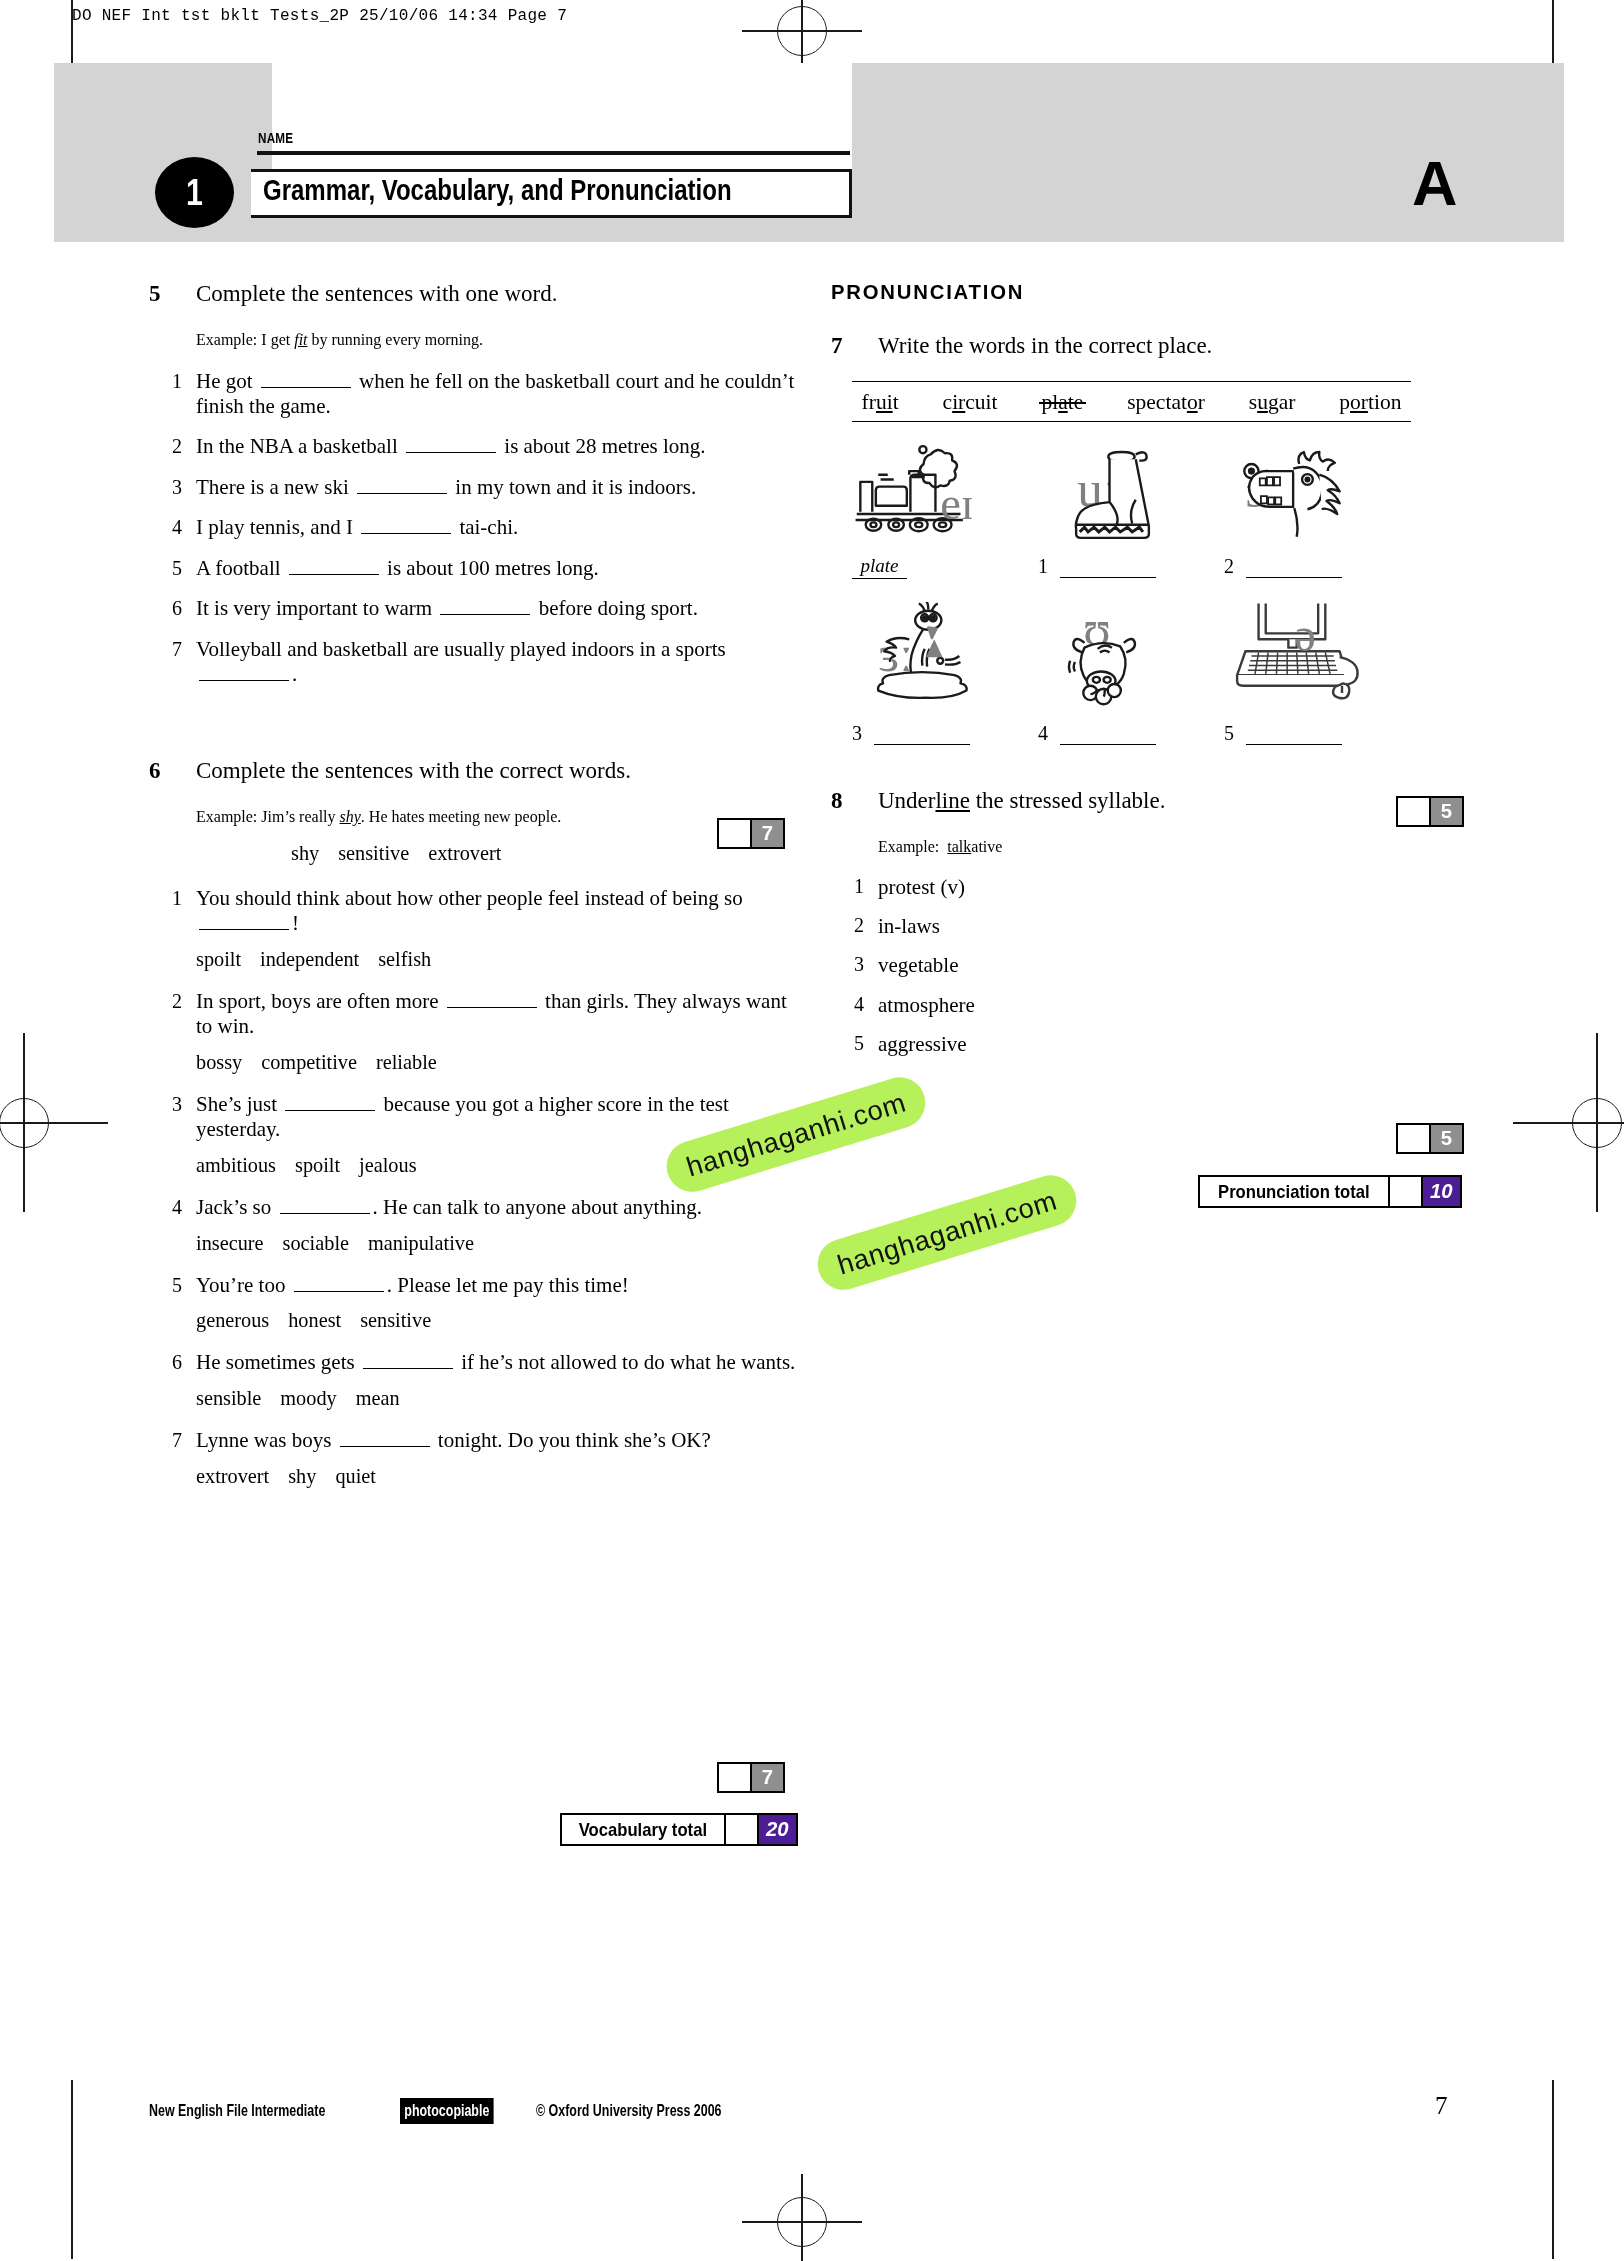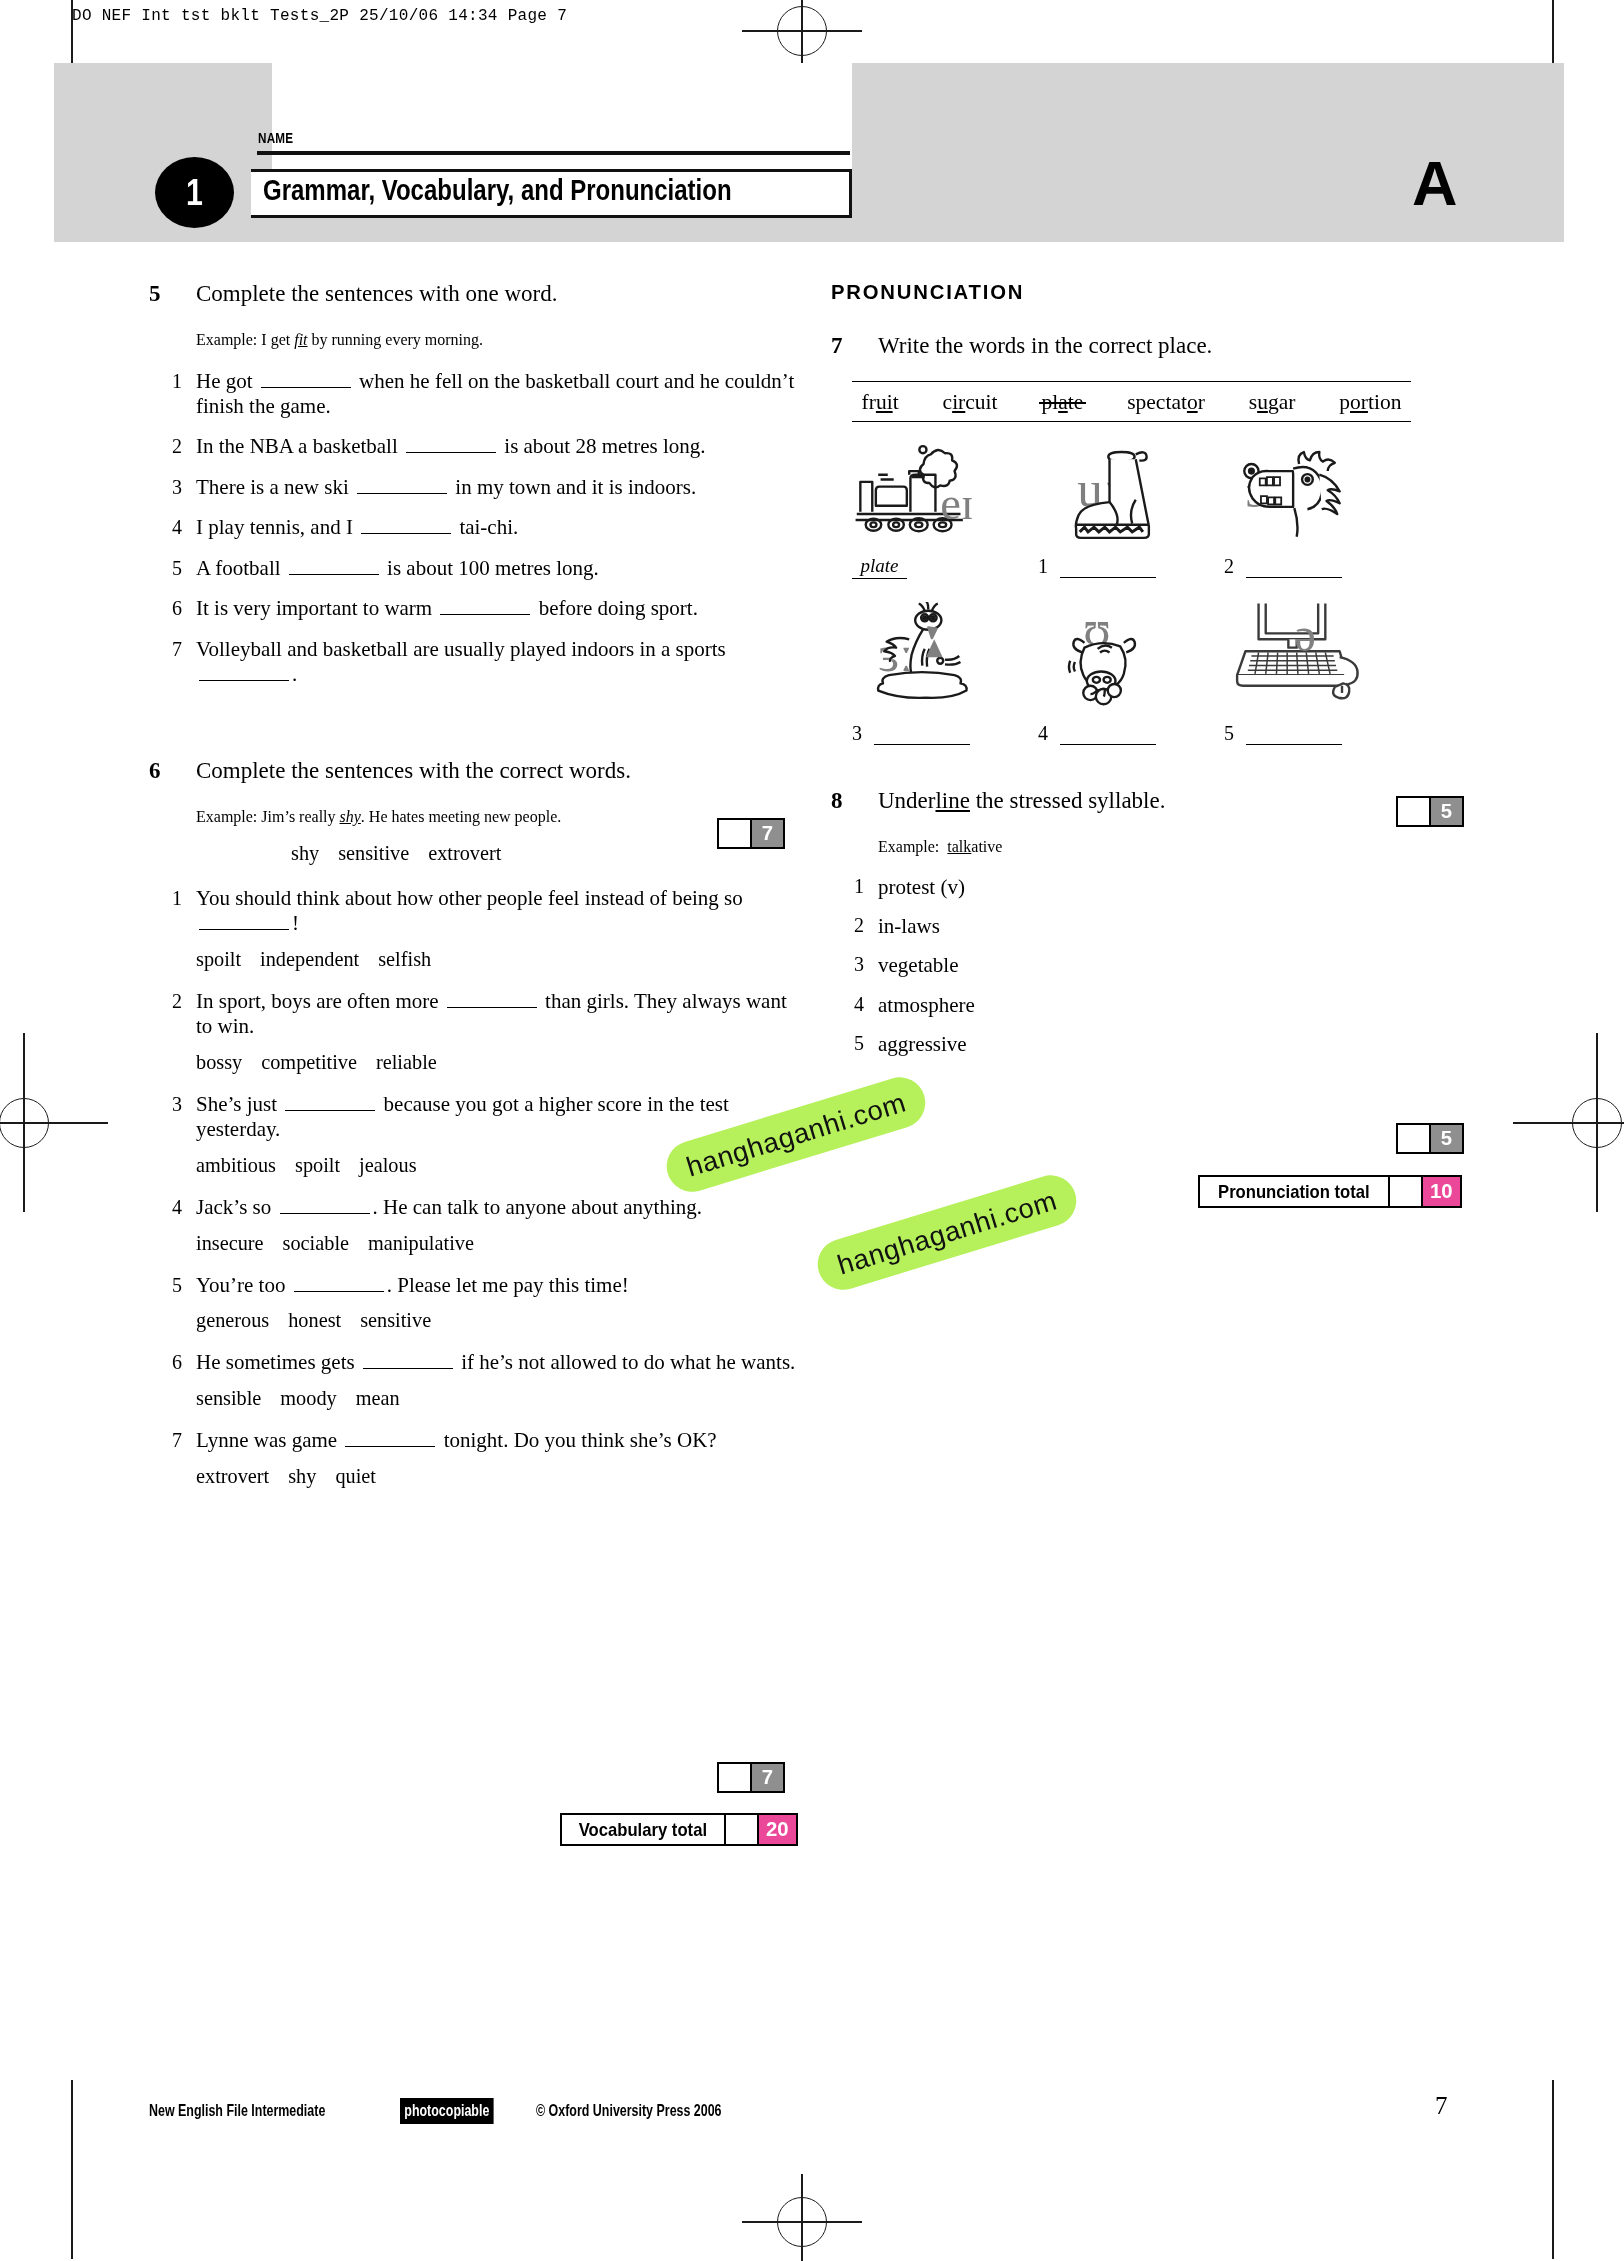--- a/index.html
+++ b/index.html
@@ -53,21 +53,21 @@
   .optrow.center{margin-left:142px;}
 
   
   .scorebox{position:absolute;display:flex;align-items:stretch;border:2.4px solid #000;box-sizing:border-box;height:31px;}
   .scorebox .blankcell{width:31px;background:#fff;}
   .scorebox .valcell{width:31px;display:flex;align-items:center;justify-content:center;font-family:"Liberation Sans",sans-serif;font-weight:bold;font-size:20.3px;color:#fff;background:#8f8f8f;border-left:2.4px solid #000;box-sizing:content-box;}
 
   .totalbox{position:absolute;display:flex;align-items:stretch;border:2.4px solid #000;box-sizing:border-box;height:33px;}
   .totalbox .lbl{display:flex;align-items:center;padding:0 9.6px;font-family:"Liberation Sans",sans-serif;font-weight:bold;font-size:18.5px;white-space:nowrap;transform:scaleX(.9);transform-origin:center;}
   .totalbox .blankcell{width:31px;background:#fff;border-left:2.4px solid #000;}
-  .totalbox .valcell{width:37px;display:flex;align-items:center;justify-content:center;font-family:"Liberation Sans",sans-serif;font-weight:bold;font-size:20.3px;color:#fff;background:#ec4899;border-left:2.4px solid #000;}
+  .totalbox .valcell{width:37px;display:flex;align-items:center;justify-content:center;font-family:"Liberation Sans",sans-serif;font-weight:bold;font-size:20.3px;color:#fff;background:#4c1d95;border-left:2.4px solid #000;font-style:italic;}
   .totalbox.inverted{background:#000;color:#fff;}
   .totalbox.inverted .lbl{color:#fff;}
   .totalbox.inverted .blankcell{background:#fff;}
 
   
   .sect-head{font-family:"Liberation Sans",sans-serif;font-weight:bold;font-size:20.3px;letter-spacing:1.8px;}
 
   .wordbank{margin-top:21.5px;border-top:1.8px solid #000;border-bottom:1.8px solid #000;padding:8.4px 0 6px 0;width:559px;}
   .wordbank .wb{font-size:21.5px;line-height:25px;white-space:nowrap;display:flex;justify-content:space-between;padding:0 9.6px;box-sizing:border-box;}
   .wordbank .wb .w{position:relative;}
@@ -236,21 +236,21 @@
     <div class="qitem" style="margin-top:18px;">
       <span class="qnum">6</span>
       <span>He sometimes gets </span><span class="blank"></span><span> if he’s not allowed to do what he wants.</span>
     </div>
     <div class="optrow">
       <span>sensible</span><span>moody</span><span>mean</span>
     </div>
 
     <div class="qitem" style="margin-top:18px;">
       <span class="qnum">7</span>
-      <span>Lynne was game </span><span class="blank"></span><span> tonight. Do you think she’s OK?</span>
+      <span>Lynne was boys </span><span class="blank"></span><span> tonight. Do you think she’s OK?</span>
     </div>
     <div class="optrow">
       <span>extrovert</span><span>shy</span><span>quiet</span>
     </div>
   </div>
 
   <div class="scorebox" style="left:717px;top:818px;">
     <div class="blankcell"></div>
     <div class="valcell">7</div>
   </div>

